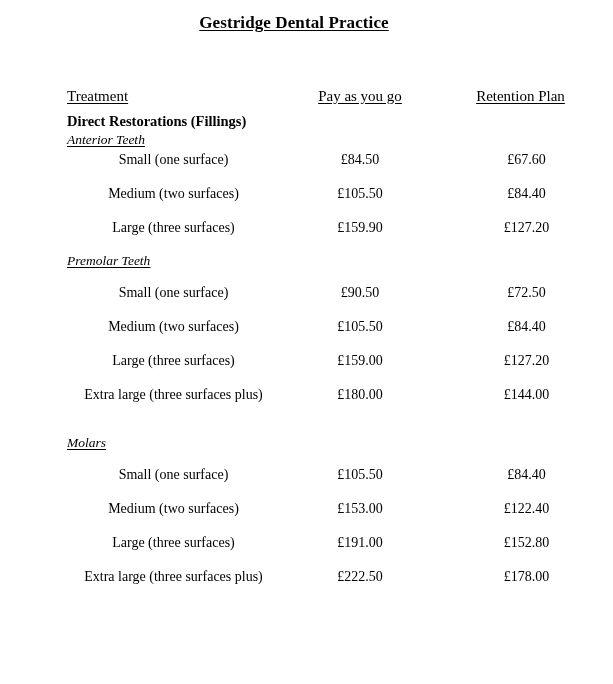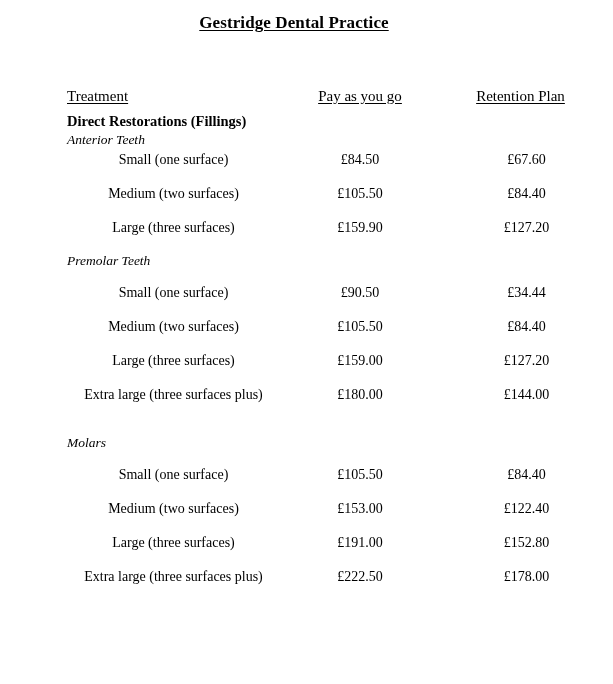--- a/index.html
+++ b/index.html
@@ -107,20 +107,21 @@
   
   tr.subsection-row td.sub-label {
     height: 20px;
     font-size: 13.5px;
     font-style: italic;
     text-align: left;
     padding-left: 67px;
     padding-top: 1px;
   }
   tr.subsection-row td.sub-label span {
+    text-decoration: underline;
     text-underline-offset: 2px;
     text-align: center;
   }
   tr.subsection-row.spaced td.sub-label {
     padding-top: 14px;
     height: 32px;
   }
 
   
   tr.data-row td {
@@ -182,21 +183,21 @@
           <td class="d-treat">Large (three surfaces)</td>
           <td class="d-payg">£159.90</td>
           <td class="d-plan">£127.20</td>
         </tr>
         <tr class="subsection-row spaced">
           <td class="sub-label" colspan="3"><span>Premolar Teeth</span></td>
         </tr>
         <tr class="data-row">
           <td class="d-treat">Small (one surface)</td>
           <td class="d-payg">£90.50</td>
-          <td class="d-plan">£34.44</td>
+          <td class="d-plan">£72.50</td>
         </tr>
         <tr class="data-row">
           <td class="d-treat">Medium (two surfaces)</td>
           <td class="d-payg">£105.50</td>
           <td class="d-plan">£84.40</td>
         </tr>
         <tr class="data-row">
           <td class="d-treat">Large (three surfaces)</td>
           <td class="d-payg">£159.00</td>
           <td class="d-plan">£127.20</td>

